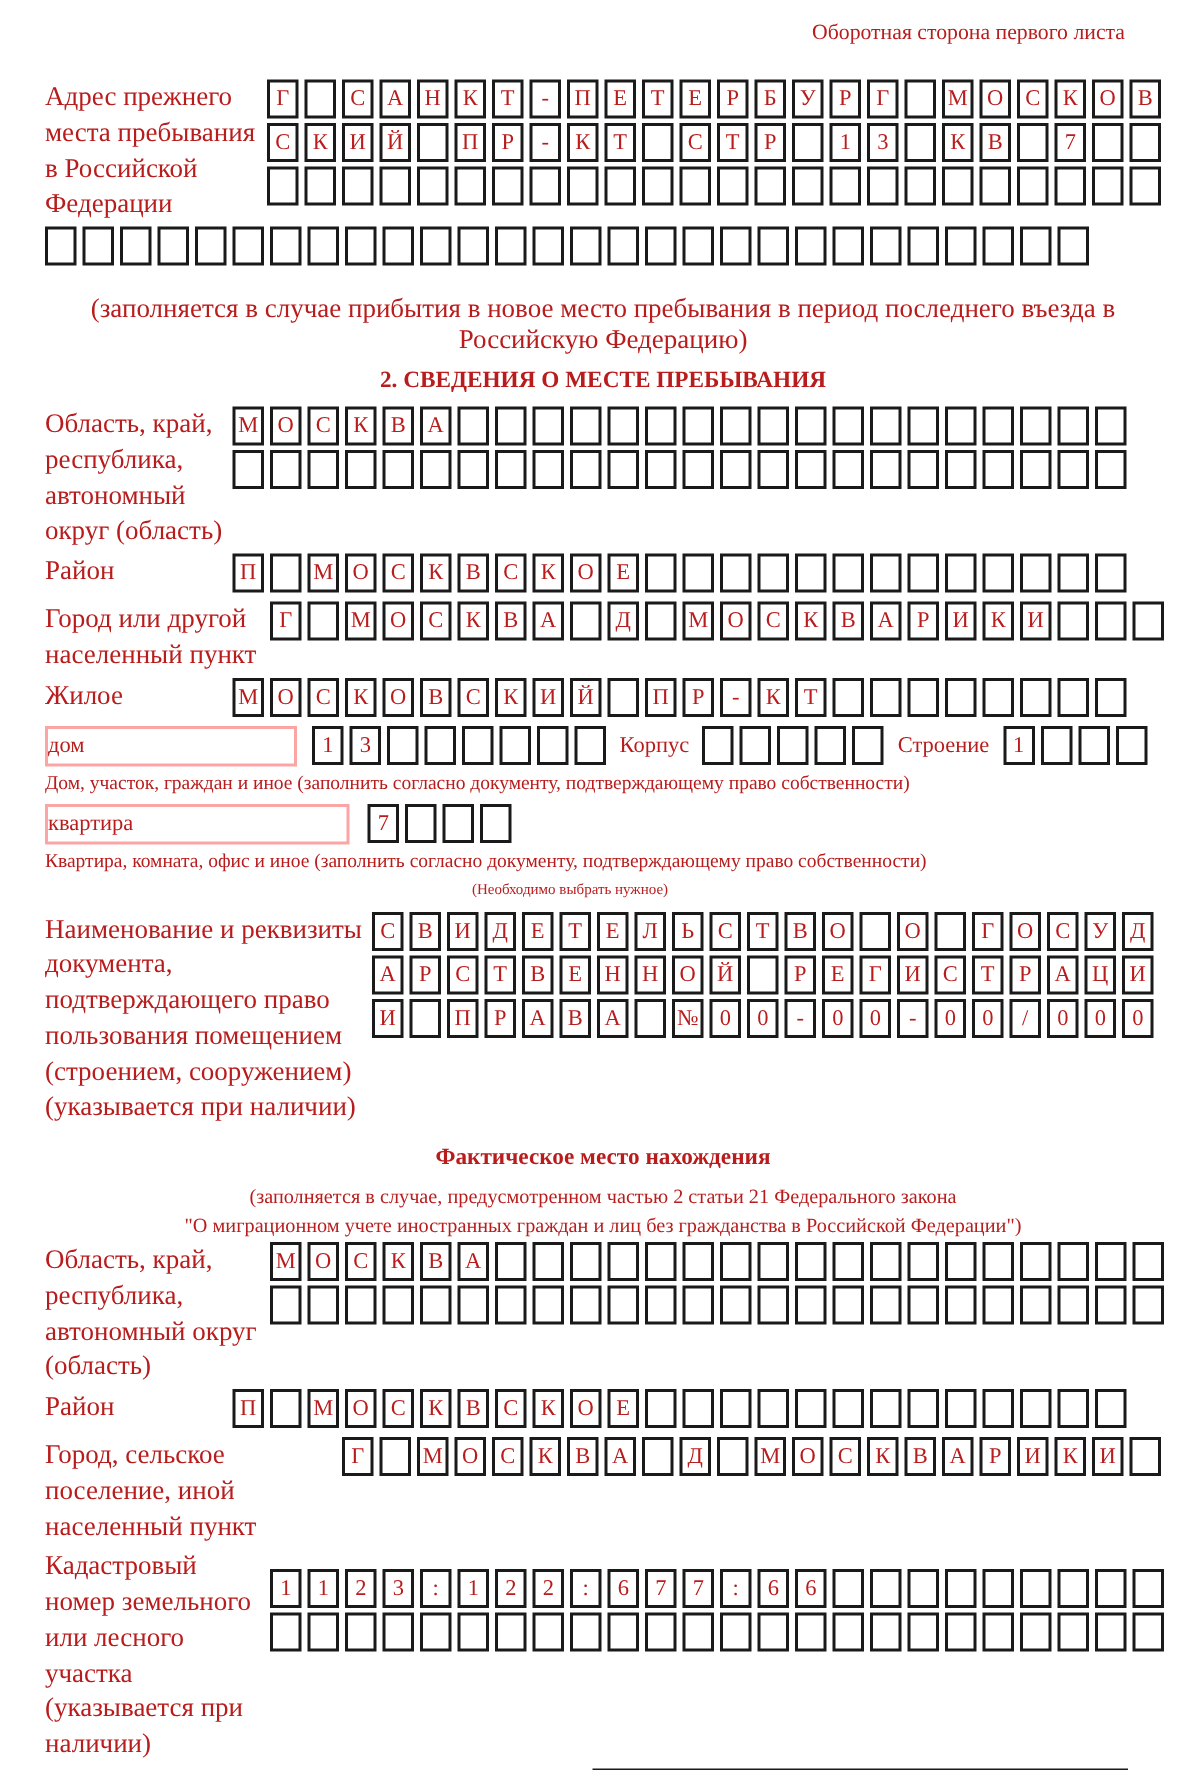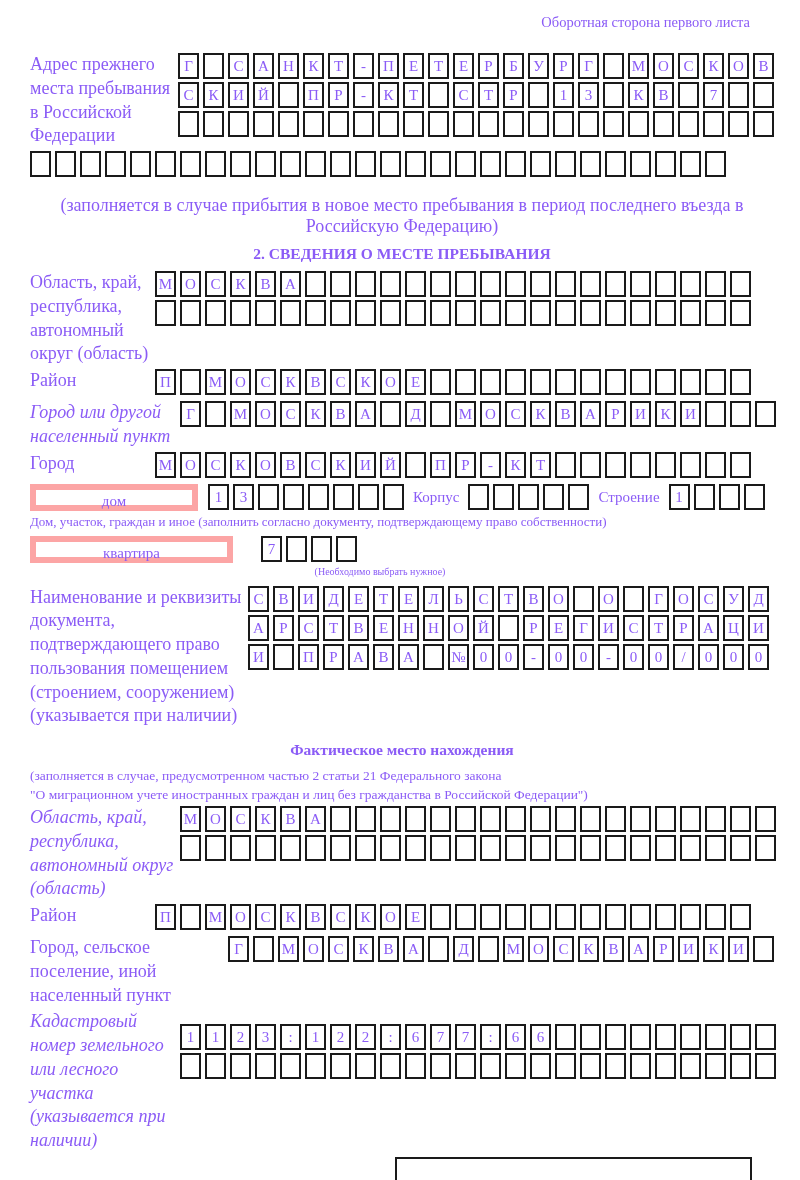--- a/index.html
+++ b/index.html
@@ -1,53 +1,53 @@
 <!DOCTYPE html>
 <html><head>
 <meta charset="utf-8">
 <style>
   html,body { margin:0; padding:0; background:#fff; }
   .page {
     width:800px; height:1180px; box-sizing:border-box;
     padding:14px 26px 0 30px;
-    font-family:"Liberation Serif", serif; color:#8b5cf6; background:#fff;
+    font-family:"Liberation Serif", serif; color:#b91c1c; background:#fff;
     overflow:hidden;
   }
   .hdr { text-align:right; font-size:14.5px; padding-right:24px; margin-bottom:22px; }
   .flexb { display:flex; align-items:flex-start; }
   .lab { font-size:18px; line-height:1.32; flex-shrink:0; }
-  .w148{width:148px;} .w125{width:125px;} .w150{width:150px;font-style:italic;} .w218{width:218px;} .w198{width:198px;}
+  .w148{width:148px;} .w125{width:125px;} .w150{width:150px;} .w218{width:218px;} .w198{width:198px;}
   .rows { flex:1; }
   .crow { display:flex; gap:4px; margin-bottom:3px; }
   .cell {
     width:21px; height:26px; box-sizing:border-box; border:2px solid #1a1a1a;
     font-size:15px; line-height:22px; text-align:center; flex-shrink:0;
   }
   .fullrow { margin-top:1px; }
   .footnote { font-size:18px; text-align:center; margin:18px 0 8px; }
   .sec-title { font-weight:bold; font-size:15.5px; text-align:center; margin:2px 0 8px; }
   .block { margin-bottom:3px; }
   .note { font-size:13px; margin:1px 0 6px; }
   .house-row { display:flex; align-items:center; margin:2px 0 3px; }
   .wbox {
-    box-sizing:border-box; border:6px solid #fca5a5; height:27px; line-height:23px;
-    text-align:center; font-size:15px; flex-shrink:0;
+    box-sizing:border-box; border:2px solid #fca5a5; height:27px; line-height:23px;
+    font-size:15px; flex-shrink:0;
   }
   .dom-box{ width:168px; margin-right:10px; }
-  .kv-box{ width:203px; margin-right:28px; }
+  .kv-box{ width:203px; margin-right:12px; }
   .inline-lbl{ font-size:15px; margin:0 9px; }
   .stay { display:flex; align-items:center; font-size:15px; margin-top:6px; }
   .chk {
     width:24px; height:26px; box-sizing:border-box; border:2px solid #1a1a1a;
     text-align:center; line-height:22px; font-size:15px; flex-shrink:0;
     margin:0 14px 0 12px;
   }
   .stay-note { font-size:10px; text-align:center; width:560px; margin:3px 0 9px 70px; }
   .fact-title { font-weight:bold; font-size:15.5px; text-align:center; margin:13px 0 9px; }
-  .fact-note { font-size:13.5px; margin:0 0 3px; }
+  .fact-note { font-size:13.5px; text-align:center; margin:0 0 3px; }
   .fact-note:last-of-type { margin-bottom:8px; }
   .offset14 { margin-top:14px; }
   .stamp-area { margin-left:365px; margin-top:4px; }
   .stamp-box { width:357px; height:176px; border:2px solid #1a1a1a; box-sizing:border-box; }
 </style>
 </head>
 <body>
 
 <div class="page">
 
@@ -282,21 +282,21 @@
         <span class="cell">И</span>
         <span class="cell">К</span>
         <span class="cell">И</span>
         <span class="cell"></span>
         <span class="cell"></span>
         <span class="cell"></span>
       </div>
   </div>
 
   <div class="flexb block">
-    <div class="lab w125">Город</div>
+    <div class="lab w125">Жилое</div>
     <div class="crow">
         <span class="cell">М</span>
         <span class="cell">О</span>
         <span class="cell">С</span>
         <span class="cell">К</span>
         <span class="cell">О</span>
         <span class="cell">В</span>
         <span class="cell">С</span>
         <span class="cell">К</span>
         <span class="cell">И</span>
@@ -350,20 +350,21 @@
 
   <div class="house-row">
     <div class="wbox kv-box">квартира</div>
     <div class="crow" style="margin-bottom:0">
         <span class="cell">7</span>
         <span class="cell"></span>
         <span class="cell"></span>
         <span class="cell"></span>
       </div>
   </div>
+  <div class="note">Квартира, комната, офис и иное (заполнить согласно документу, подтверждающему право собственности)</div>
 
   <div class="stay-note">(Необходимо выбрать нужное)</div>
 
   <div class="flexb block">
     <div class="lab w218">Наименование и реквизиты документа, подтверждающего право пользования помещением (строением, сооружением) (указывается при наличии)</div>
     <div class="rows">
       <div class="crow">
           <span class="cell">С</span>
           <span class="cell">В</span>
           <span class="cell">И</span>

